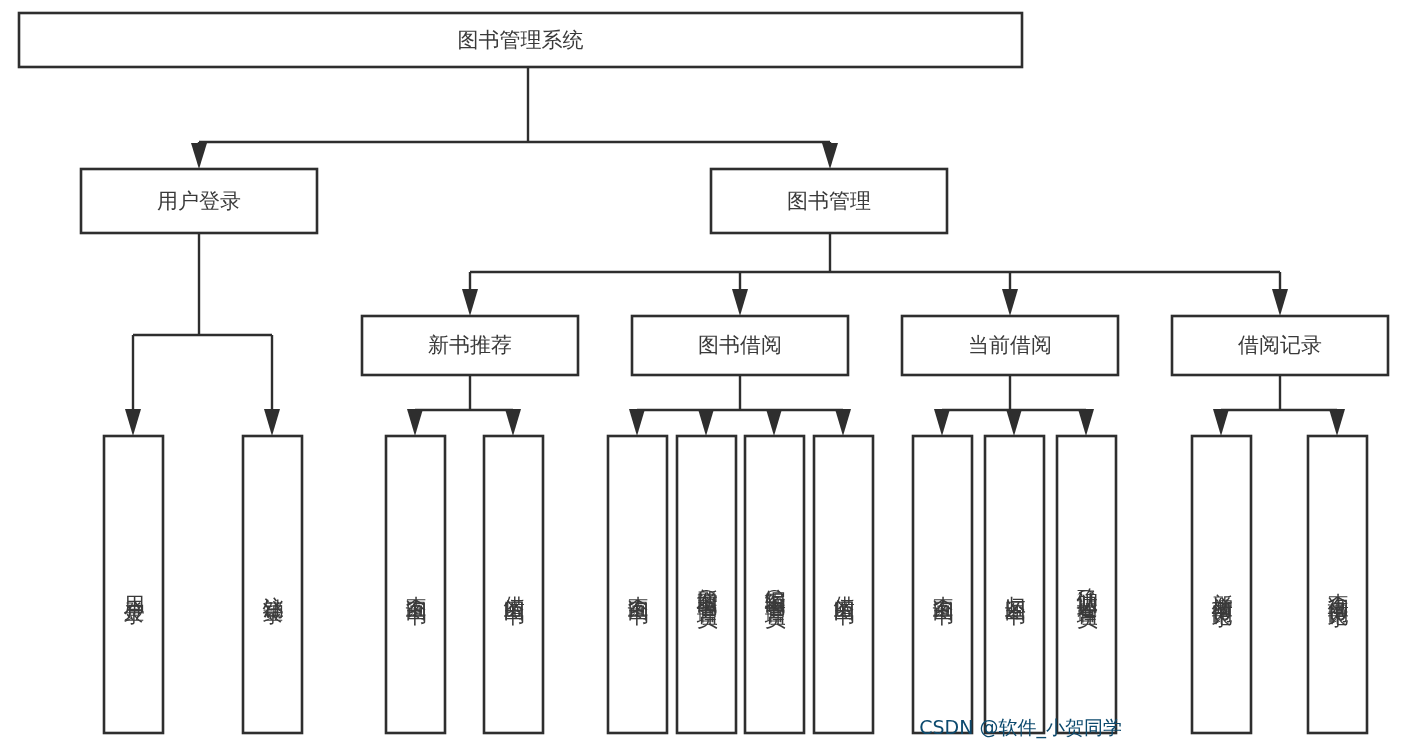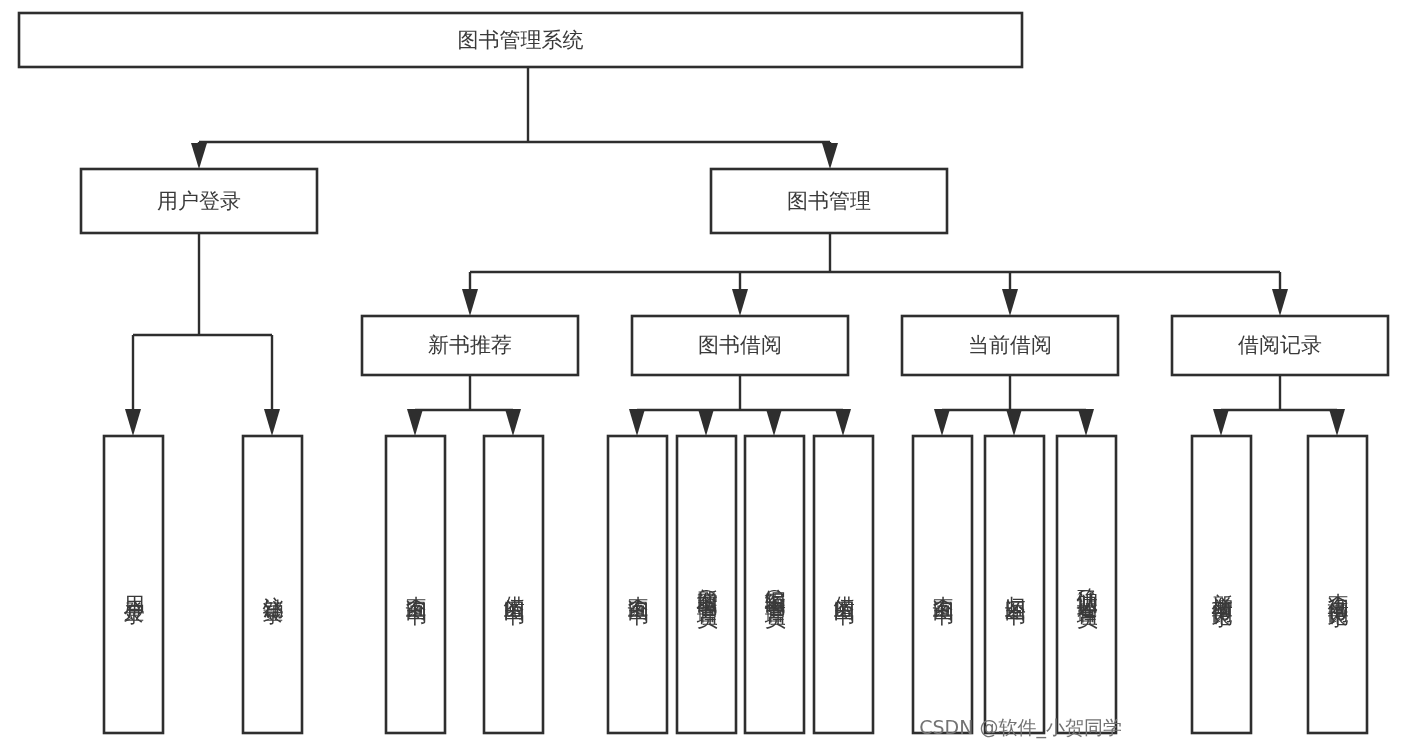--- a/index.html
+++ b/index.html
@@ -28,21 +28,21 @@
     text-orientation:upright;
     line-height:1.02;
     letter-spacing:3px;
     width:100%;height:100%;
     display:flex;align-items:center;justify-content:center;
     white-space:nowrap;
   }
   #watermark{
     position:absolute;right:8px;bottom:6px;
     font-family:"DejaVu Sans","Liberation Sans",sans-serif;
-    font-size:19px;color:#737373;
+    font-size:19px;color:#0c4a6e;
     white-space:nowrap;pointer-events:none;
   }
 </style>
 </head>
 <body>
 
 <div id="diagram-root">
   <svg id="flow" viewBox="0 0 1405 747" xmlns="http://www.w3.org/2000/svg">
 
     <g>

